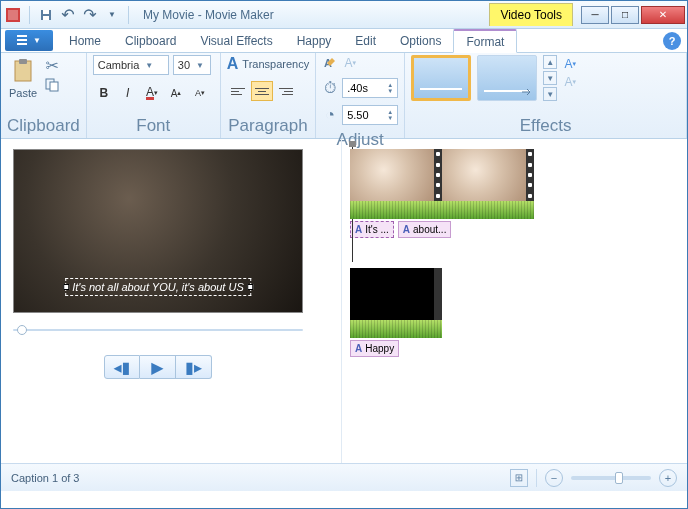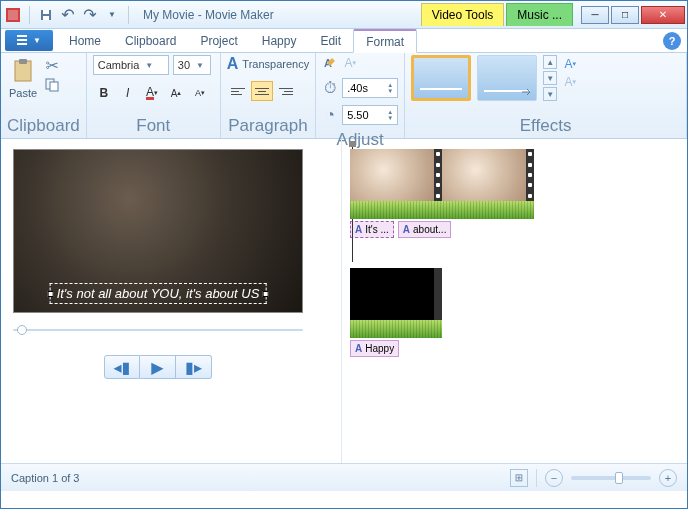--- a/index.html
+++ b/index.html
@@ -66,21 +66,21 @@
 .gallery-more div{height:14px;border:1px solid #a9c4de;font-size:8px;display:flex;align-items:center;justify-content:center;color:#5b7ea0;}
 
 .edit-text-col{display:flex;flex-direction:column;gap:4px;padding-top:2px;}
 .et-btn{width:18px;height:14px;display:flex;align-items:center;justify-content:center;color:#5b7ea0;font-size:12px;}
 
 
 .main { display: flex; height: 324px; }
 .preview-pane { width: 340px; padding: 10px 12px; display: flex; flex-direction: column; }
 .preview-box { width: 290px; height: 164px; background: #222; position: relative; border: 1px solid #888; }
 .preview-img { position: absolute; inset: 0; background: radial-gradient(circle at 40% 30%, #6b5d4f 0%, #3b342c 50%, #1a1612 100%); }
-.caption-overlay { position: absolute; bottom: 8px; left: 50%; transform: translateX(-50%); color: #fff; font-size: 13px; font-style: italic; border: 1px dashed #fff; padding: 2px 6px; white-space: nowrap; }
+.caption-overlay { position: absolute; bottom: 16px; left: 50%; transform: translateX(-50%); color: #fff; font-size: 11px; font-style: italic; border: 1px dashed #fff; padding: 2px 6px; white-space: nowrap; }
 .caption-overlay::before,.caption-overlay::after{content:'';position:absolute;width:4px;height:4px;background:#fff;border:1px solid #000;}
 .caption-overlay::before{left:-3px;top:50%;transform:translateY(-50%);}
 .caption-overlay::after{right:-3px;top:50%;transform:translateY(-50%);}
 
 .time-row { display: flex; align-items: center; justify-content: flex-end; gap: 8px; margin-top: 6px; font-size: 11px; color: #44607c; width: 290px; }
 .expand-icon { width: 16px; height: 16px; border: 1px solid #6b9ed4; display: flex; align-items: center; justify-content: center; color: #4a90e2; font-size: 11px; }
 .seekbar { width: 290px; height: 14px; margin-top: 10px; position: relative; }
 .seek-track { position: absolute; top: 6px; left: 0; right: 0; height: 2px; background: #c8dbee; border-radius: 1px; }
 .seek-thumb { position: absolute; top: 2px; left: 4px; width: 10px; height: 10px; border-radius: 50%; background: #fff; border: 1px solid #9db7cf; }
 
@@ -135,43 +135,43 @@
         </svg>
       </div>
     <div class="btn">↶</div>
     <div class="btn">↷</div>
     <div class="btn" style="font-size:8px;">▼</div>
     <span class="sep"></span>
   </div>
   <div class="title">My Movie - Movie Maker</div>
   <div class="context-tabs">
     <div class="ctx-tab">Video Tools</div>
-    <div class="ctx-tab music">Music ...</div>
   </div>
   <div class="win-controls">
     <div class="win-btn">─</div>
     <div class="win-btn">□</div>
     <div class="win-btn close">✕</div>
   </div>
 </div>
 
 <div class="ribbon-tabs">
   <div class="file-tab">
     <svg width="14" height="12" viewBox="0 0 14 12">
         <rect width="10" height="2" fill="#fff"></rect>
         <rect y="4" width="10" height="2" fill="#fff"></rect>
         <rect y="8" width="10" height="2" fill="#fff"></rect>
       </svg>
     <span style="font-size:8px;margin-left:2px;">▼</span>
   </div>
   <div class="rtab">Home</div>
   <div class="rtab">Clipboard</div>
-  <div class="rtab">Project</div>
+  <div class="rtab">Visual Effects</div>
   <div class="rtab">Happy</div>
   <div class="rtab">Edit</div>
+  <div class="rtab">Options</div>
   <div class="rtab format-tab active">Format</div>
   <div class="help-btn">?</div>
 </div>
 
 <div class="ribbon">
 
   <div class="rgroup">
     <div class="rgroup-body">
       <div class="big-btn">
         <svg class="big-icon" viewBox="0 0 28 28">

